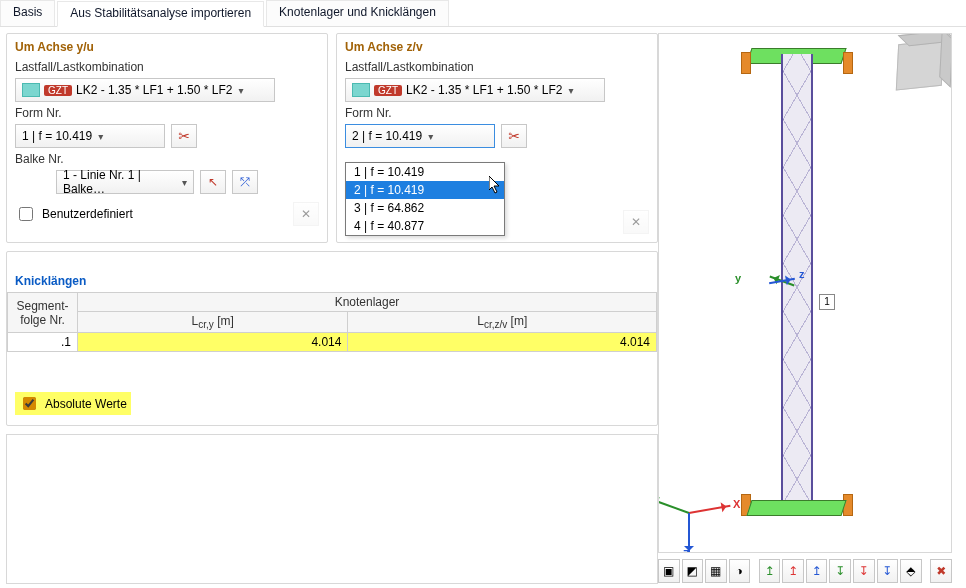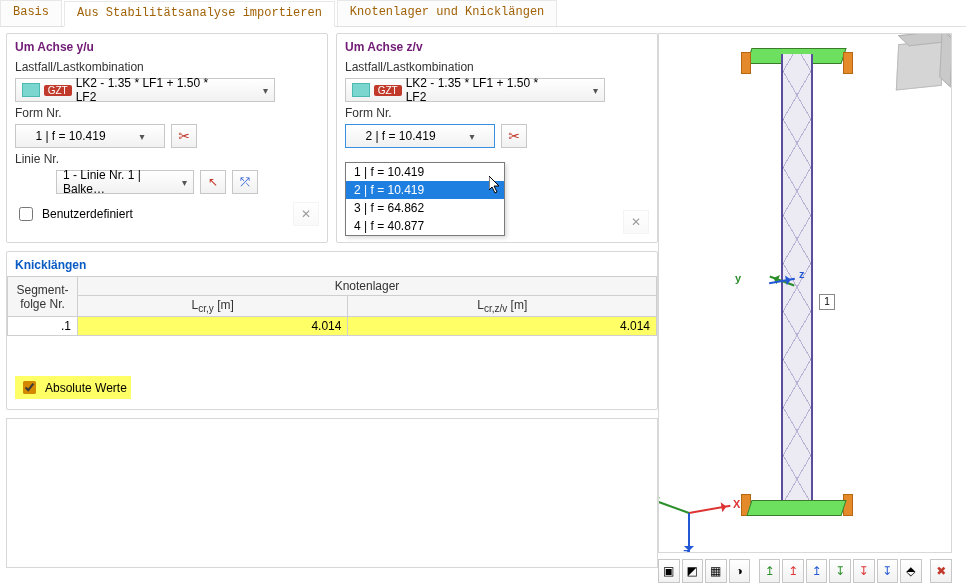--- a/index.html
+++ b/index.html
@@ -15,50 +15,48 @@
     overflow: hidden;
   }
   .tabs { display: flex; border-bottom: 1px solid #e0e0e0; }
   .tab {
     padding: 4px 12px 6px;
     border: 1px solid #e8e8e8;
     border-bottom: none;
     background: #fcfcfc;
     margin-right: 2px;
     cursor: pointer;
-    color: #a16207;
-    font-family: Liberation Mono, monospace;
+    color: #0f172a;
   }
   .tab.active { background: #fff; border-bottom: 1px solid #fff; position: relative; top: 1px; }
   .panels { display: flex; }
   .left-col { width: 660px; padding: 6px 0 0 6px; }
   .right-col { width: 300px; padding: 6px 6px 0 0; margin-left: -2px;}
   .axis-row { display: flex; gap: 8px; }
   .axis-panel {
     border: 1px solid #d8d8d8;
     border-radius: 2px;
     padding: 6px 8px 8px 8px;
     width: 322px;
     position: relative;
   }
-  .axis-title { color: #701a75; font-weight: 600; margin-bottom: 6px; }
+  .axis-title { color: #a16207; font-weight: 600; margin-bottom: 6px; }
   .lbl { color: #333; margin: 4px 0 4px 0; }
   .select-row { display: flex; align-items: center; gap: 6px; }
   .select {
     display: flex;
-    justify-content: center;
+    justify-content: flex-start;
     align-items: center;
     border: 1px solid #c7c7c7;
     background: linear-gradient(#fff,#f1f1f1);
     height: 24px;
     padding: 7px 6px;
     cursor: pointer;
     width: 260px;
     position: relative;
-    gap: 28px;
   }
   .select.small { width: 150px; }
   .select.slender { width: 138px; }
   .chev { color: #555; font-size: 10px; margin-left: 6px;}
   .tag-box { display: inline-flex; align-items: center; gap: 4px; }
   .teal-box { width: 18px; height: 14px; background: #7bd6cf; border: 1px solid #4bbab1;}
   .gzt { background: #c0392b; color: #fff; font-size: 10px; padding: 0 4px; border-radius: 2px; }
   .icon-btn {
     width: 26px; height: 24px;
     border: 1px solid #c7c7c7;
@@ -70,21 +68,21 @@
   .icon-btn.soft { border-color: #e6e6e6; }
   .chk { display: flex; align-items: center; gap: 6px; }
   .chk input { width: 14px; height: 14px; }
   .row-spacer { height: 8px; }
   .stab-row { display:flex; align-items:center; gap:6px;margin-left:41px; }
   .kl-panel {
     margin-top: 8px;
     border: 1px solid #d8d8d8;
     border-radius: 2px;
     width: 652px;
-    padding: 4px 0 6px 0;
+    padding: 20px 0 6px 0;
   }
   .kl-title { color: #0a5bc4; font-weight: 600; padding: 2px 8px 4px; }
   table.kl { border-collapse: collapse; width: 100%; font-size: 12px; }
   table.kl th, table.kl td { border: 1px solid #cfcfcf; padding: 2px 6px; }
   table.kl th { background: #f6f6f6; font-weight: normal; color: #333; }
   table.kl .idx { width: 70px; }
   table.kl .val { text-align: right; background: #ffff66; }
   .abs-wrap { padding: 40px 8px 4px 8px; }
   .abs { display:inline-flex; align-items:center; gap:6px; background:#ffff66; padding:2px 4px;}
   .abs input { accent-color: #d48800;}
@@ -196,21 +194,21 @@
         <div class="select-row">
           <div class="select small">
             <span>1 | f = 10.419</span>
             <span class="chev">▾</span>
           </div>
           <span class="icon-btn">
               <span class="g-pick">✂</span>
             </span>
         </div>
 
-        <div class="lbl">Linie Nr.</div>
+        <div class="lbl">Balke Nr.</div>
         <div class="stab-row">
           <div class="select slender">
             <span>1 - Linie Nr. 1 | Balke…</span>
             <span class="chev">▾</span>
           </div>
           <span class="icon-btn">
               <span class="g-sel">↖</span>
             </span>
           <span class="icon-btn">
               <span class="g-add">⤱</span>

